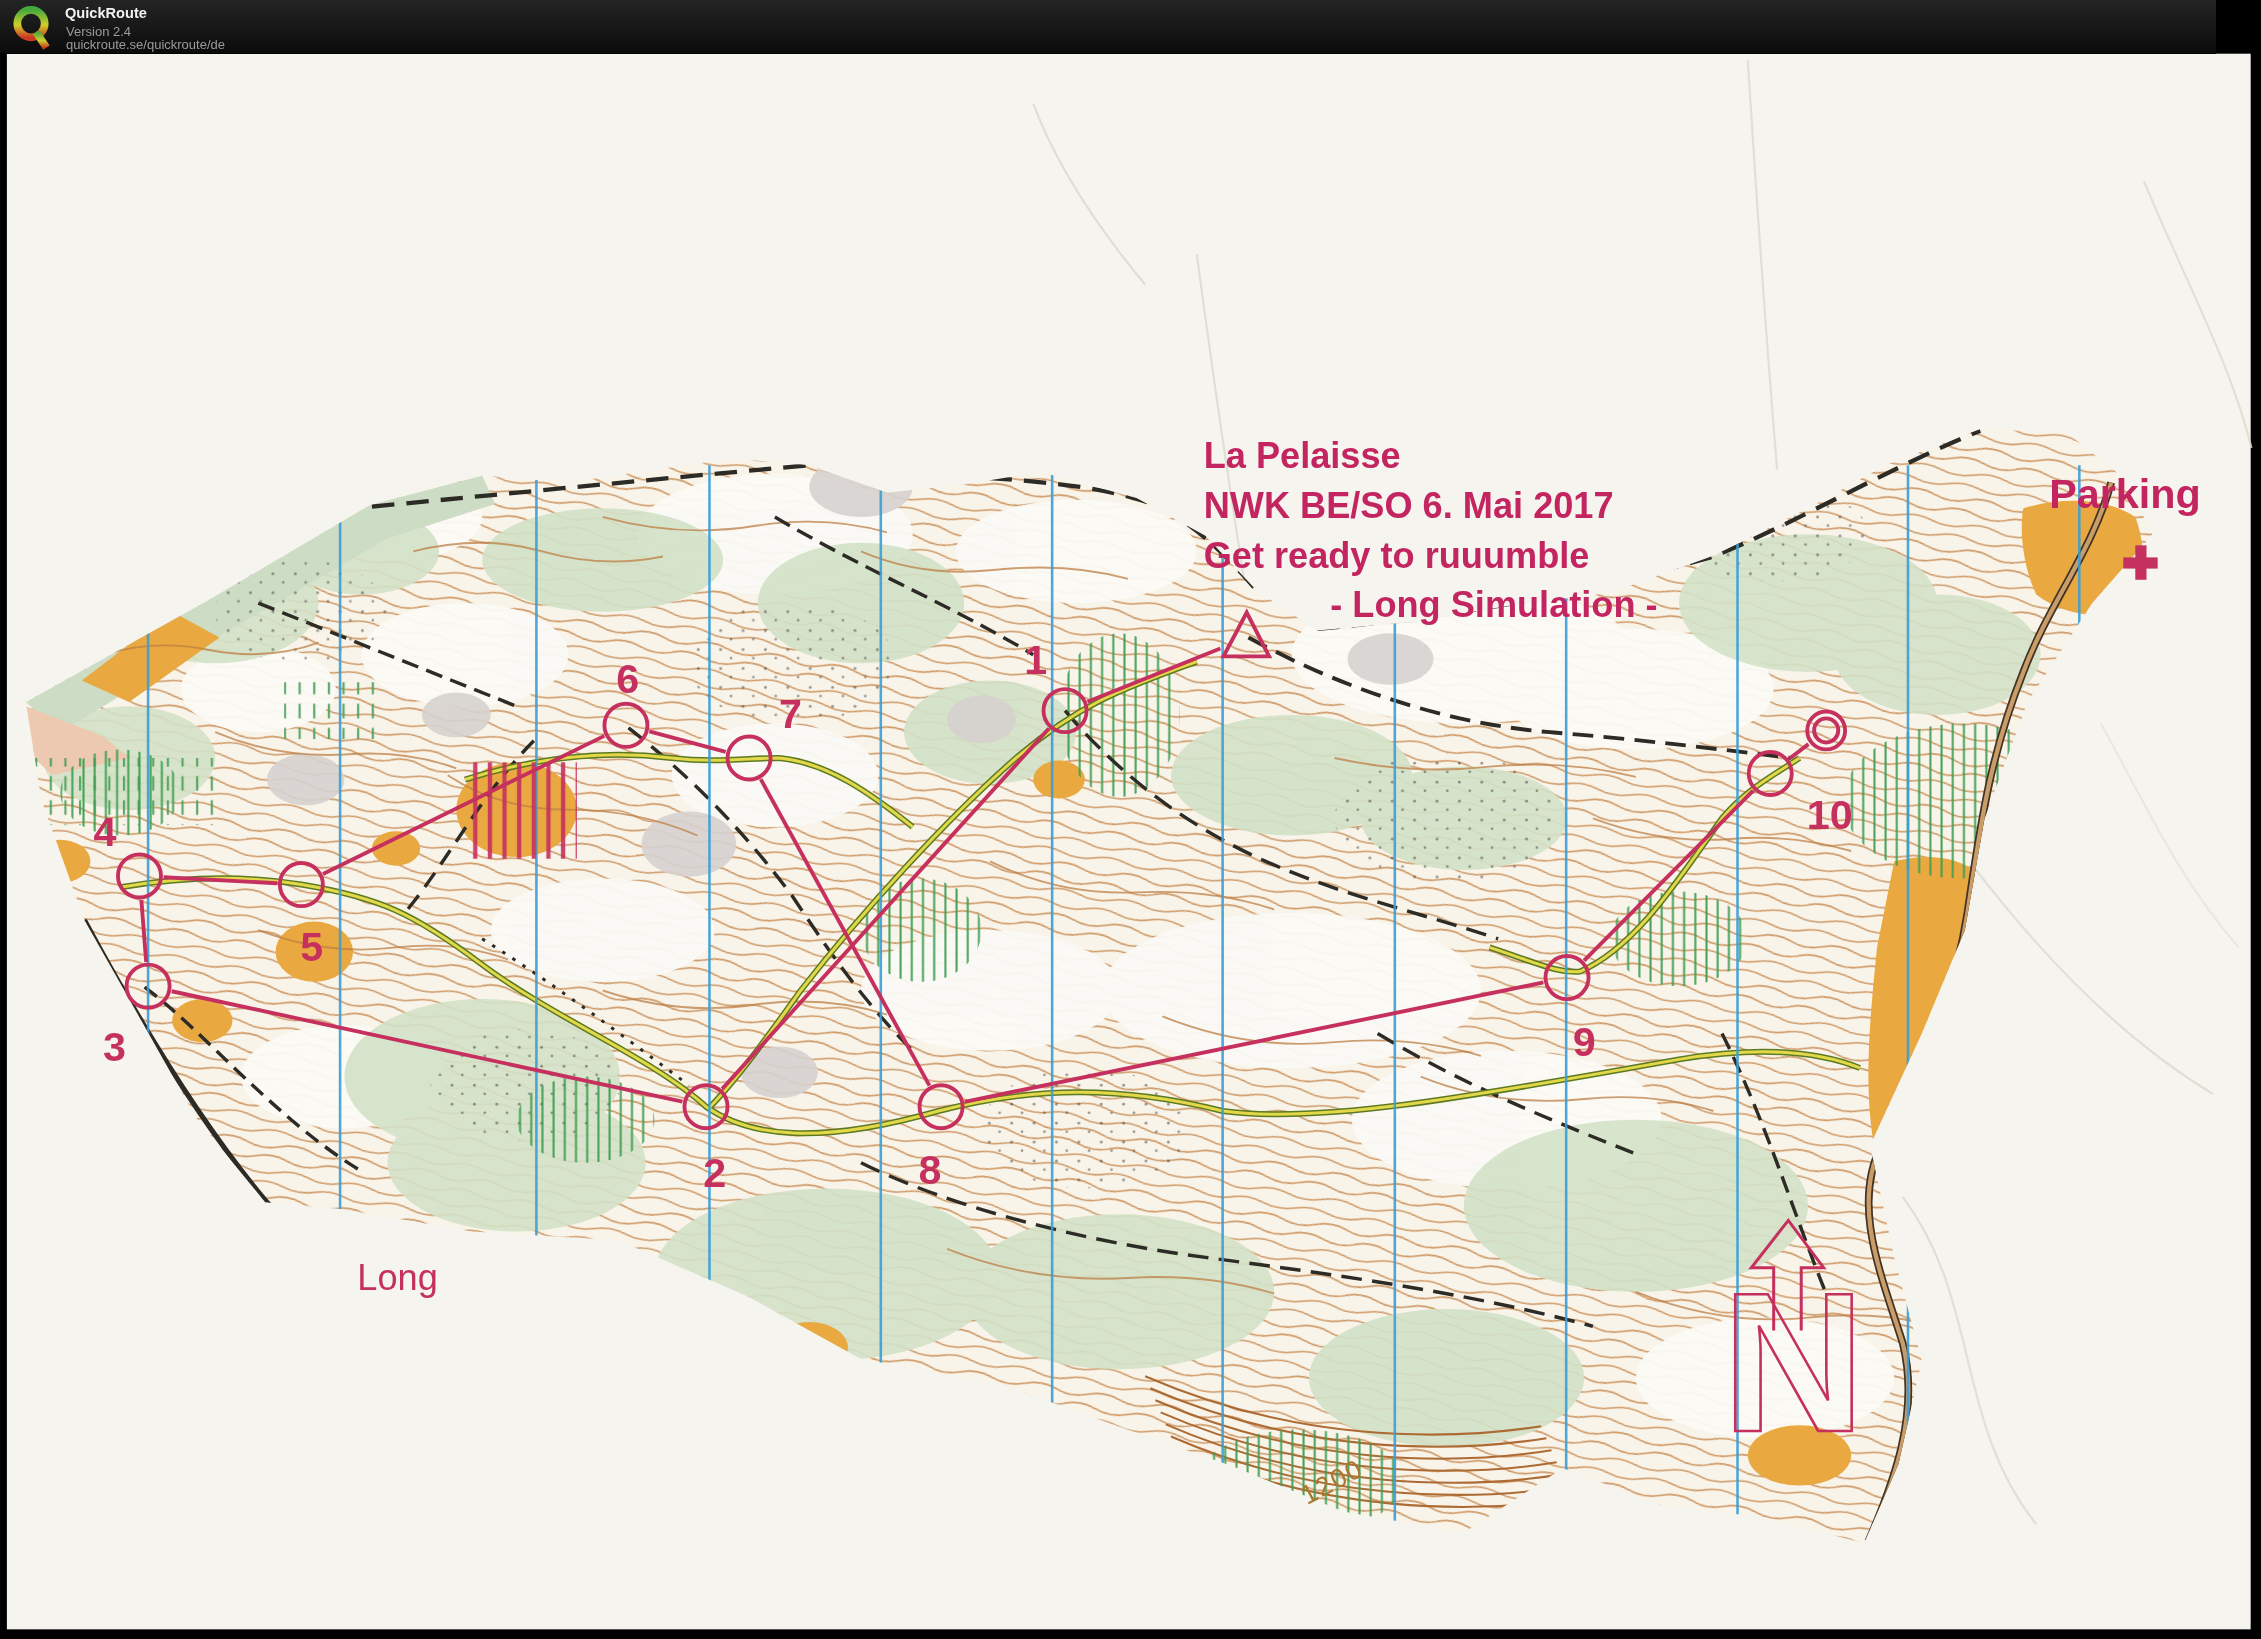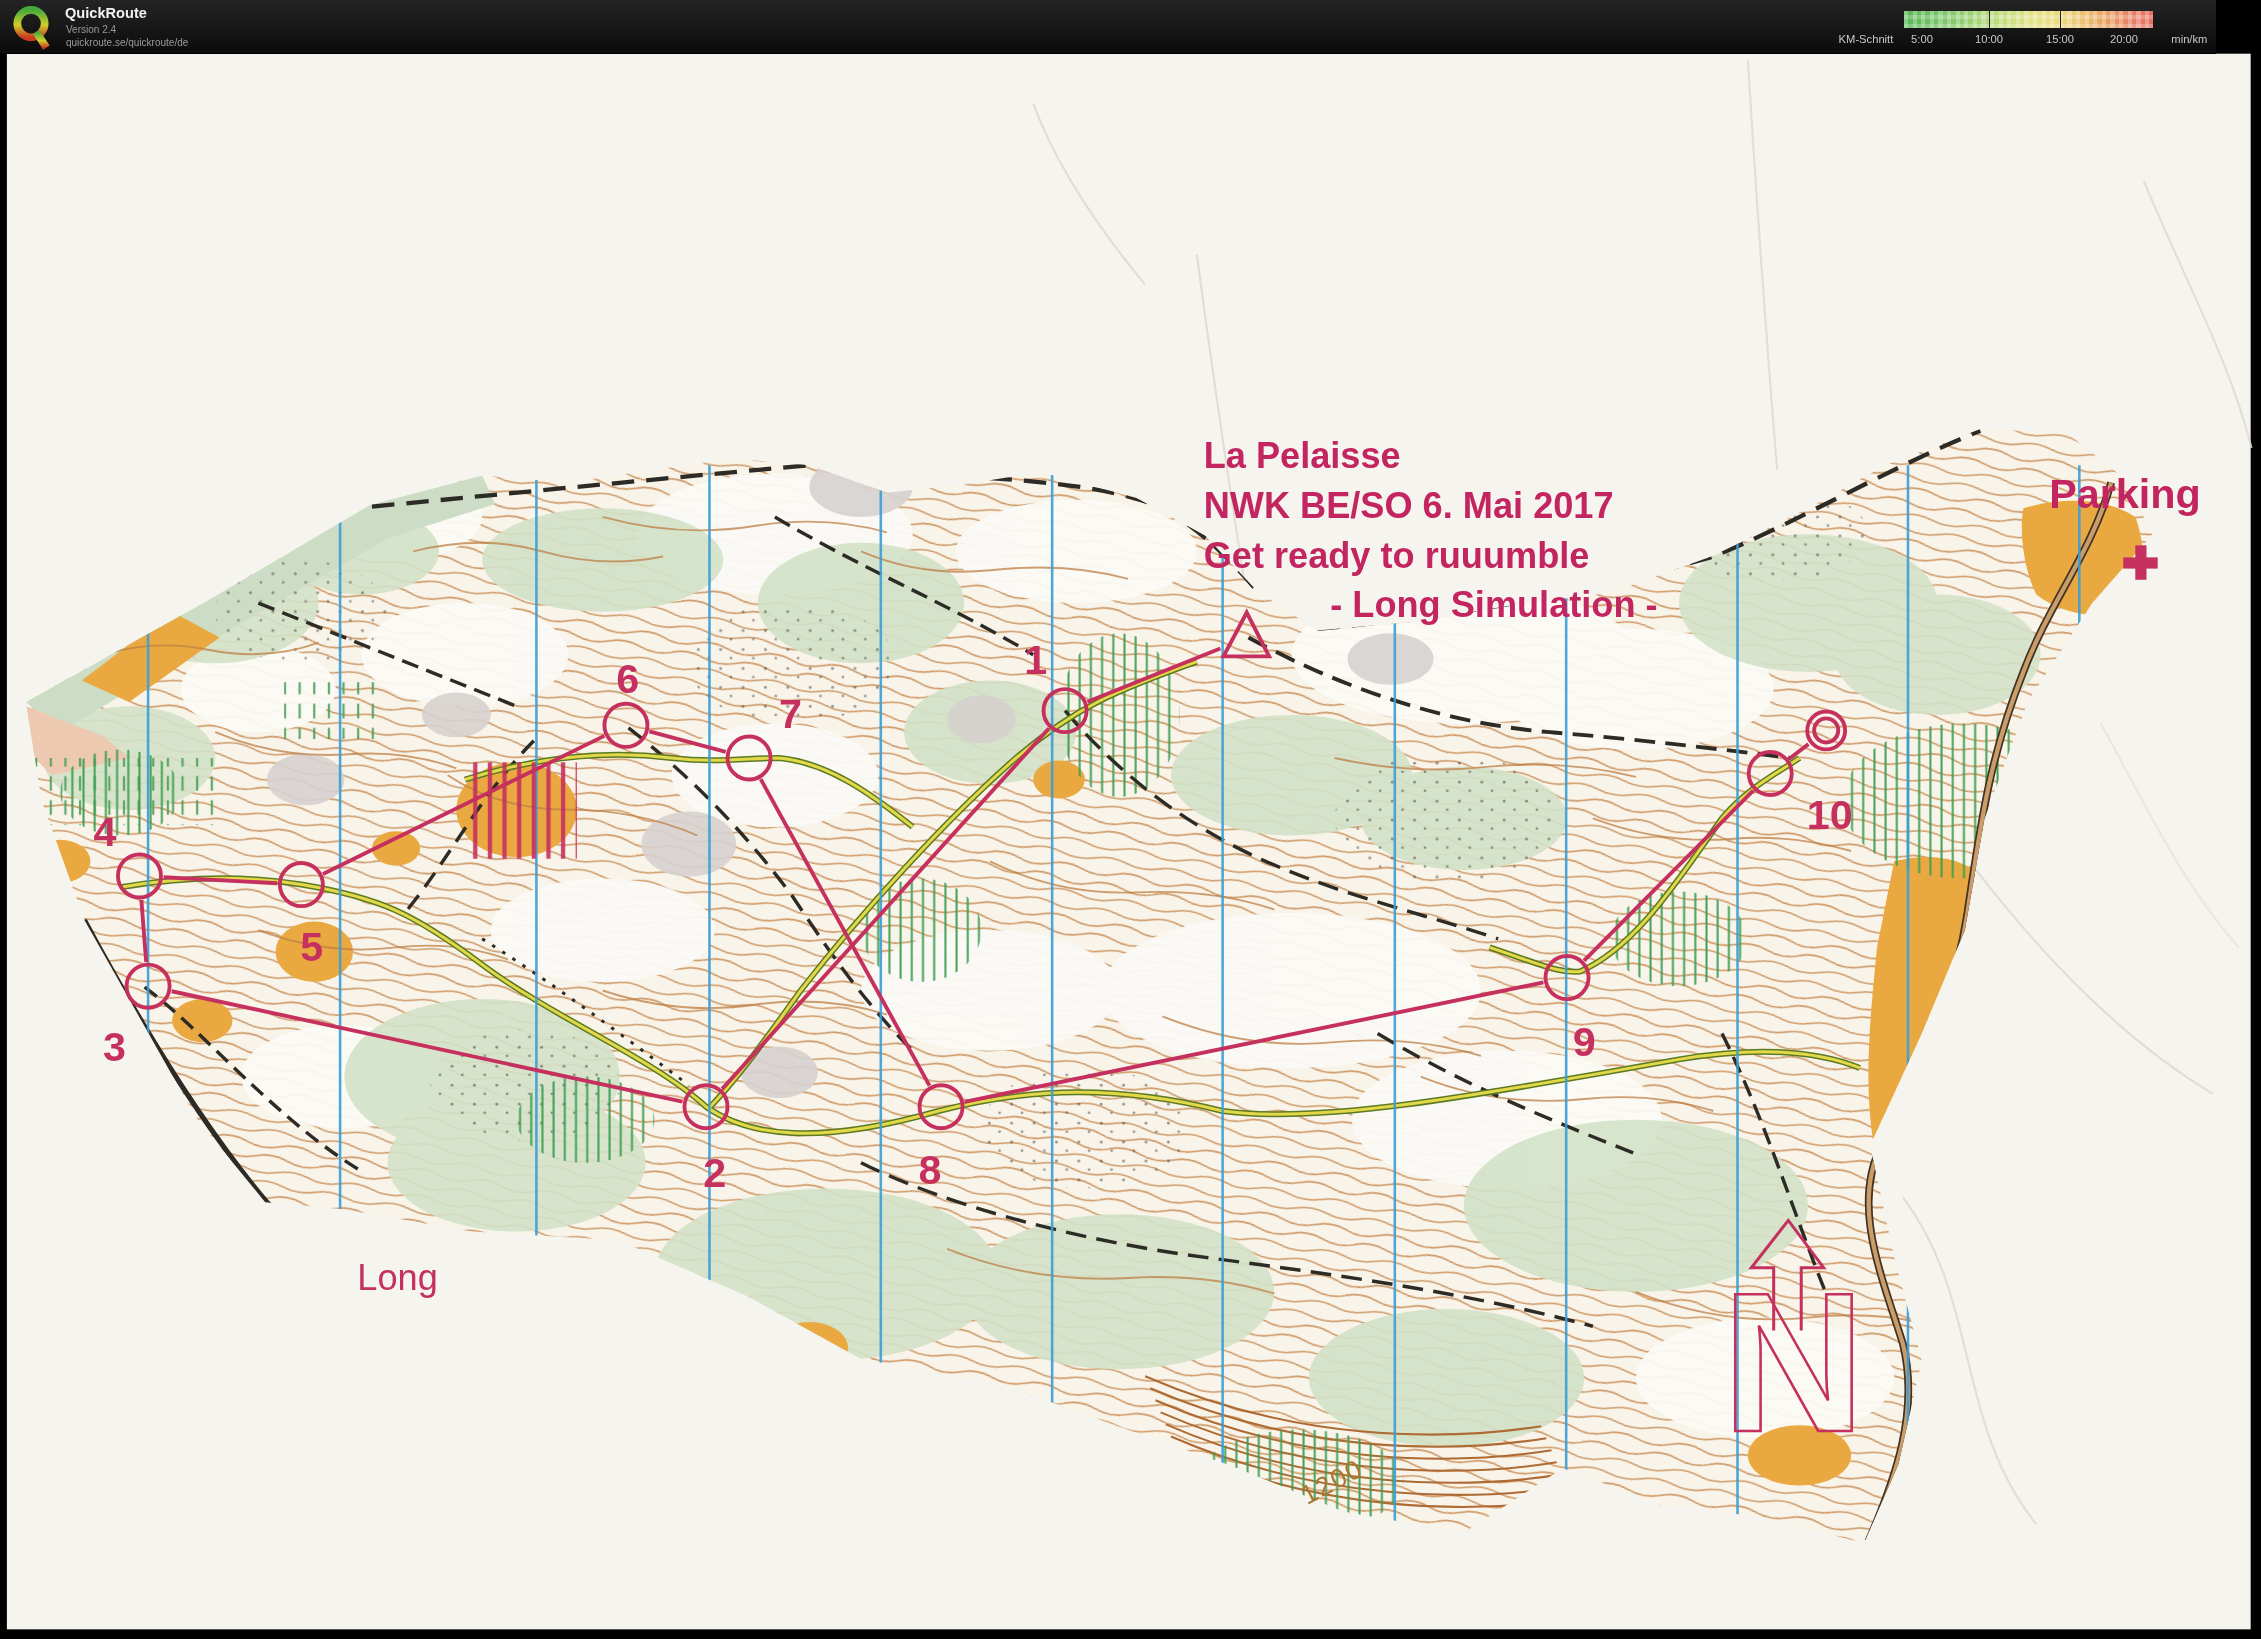--- a/index.html
+++ b/index.html
@@ -3,21 +3,21 @@
 <meta charset="utf-8">
 <style>
   html,body{margin:0;padding:0;background:#000;}
   body{width:2261px;height:1640px;position:relative;overflow:hidden;
        font-family:"Liberation Sans",sans-serif;}
   
   .header{position:absolute;left:0;top:0;width:2216px;height:53px;
           background:linear-gradient(#242424,#0b0b0b);border-bottom:0.9px solid #000;z-index:5;}
   .logo{position:absolute;left:12px;top:2.6px;width:38px;height:48px;}
   .app-name{position:absolute;left:65px;top:5.2px;font-size:14.6px;font-weight:bold;color:#f2f2f2;}
-  .app-sub{position:absolute;left:66px;color:#9b9b9b;font-size:10px;}
+  .app-sub{position:absolute;left:66px;color:#9b9b9b;font-size:13px;}
   .sub1{top:24px;} .sub2{top:37px;}
   .legend{position:absolute;right:0;top:0;width:405px;height:53px;}
   .legend-label{position:absolute;left:27.6px;top:33px;font-size:11.2px;color:#c9c9c9;}
   .legend-bar{position:absolute;left:93px;top:11.2px;width:249px;height:17px;
       background:linear-gradient(90deg,#58b858 0%,#6cc063 10%,#97cf72 25%,#c4dd7e 40%,#e3e383 52%,#ecd97e 63%,#ecc06e 72%,#e89f63 82%,#e87f66 92%,#e86f63 100%);}
   .legend-bar::after{content:"";position:absolute;inset:0;
       background-image:repeating-linear-gradient(90deg,rgba(255,255,255,.28) 0 4.3px,transparent 4.3px 8.6px),
                        repeating-linear-gradient(0deg,rgba(255,255,255,.22) 0 4.3px,transparent 4.3px 8.6px);}
   .legend-tickline{position:absolute;top:0;width:1.7px;height:17px;background:#222;z-index:2;}
   .legend-ticks span{position:absolute;top:33px;font-size:11.2px;color:#c9c9c9;transform:translateX(-50%);}
@@ -317,28 +317,14 @@
       <stop offset="0" stop-color="#45a93c"></stop>
           <stop offset="0.55" stop-color="#cfcf2a"></stop>
           <stop offset="1" stop-color="#cc3a22"></stop>
     </linearGradient>
       </defs>
   </svg>
   <div class="app-name">QuickRoute</div>
   <div class="app-sub sub1">Version 2.4</div>
   <div class="app-sub sub2">quickroute.se/quickroute/de</div>
 
-  <div class="legend">
-    <div class="legend-label">KM-Schnitt</div>
-    <div class="legend-bar">
-      <div class="legend-tickline" style="left:34%"></div>
-      <div class="legend-tickline" style="left:62.5%"></div>
-    </div>
-    <div class="legend-ticks">
-      <span style="left:111px">5:00</span>
-      <span style="left:178px">10:00</span>
-      <span style="left:249px">15:00</span>
-      <span style="left:313px">20:00</span>
-    </div>
-    <div class="legend-unit">min/km</div>
-  </div>
 </div>
 
 
 </body></html>

